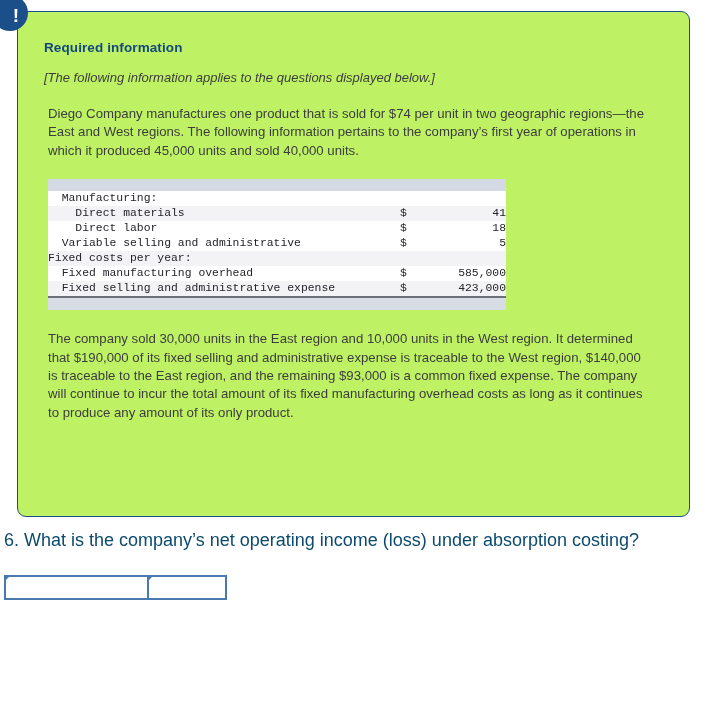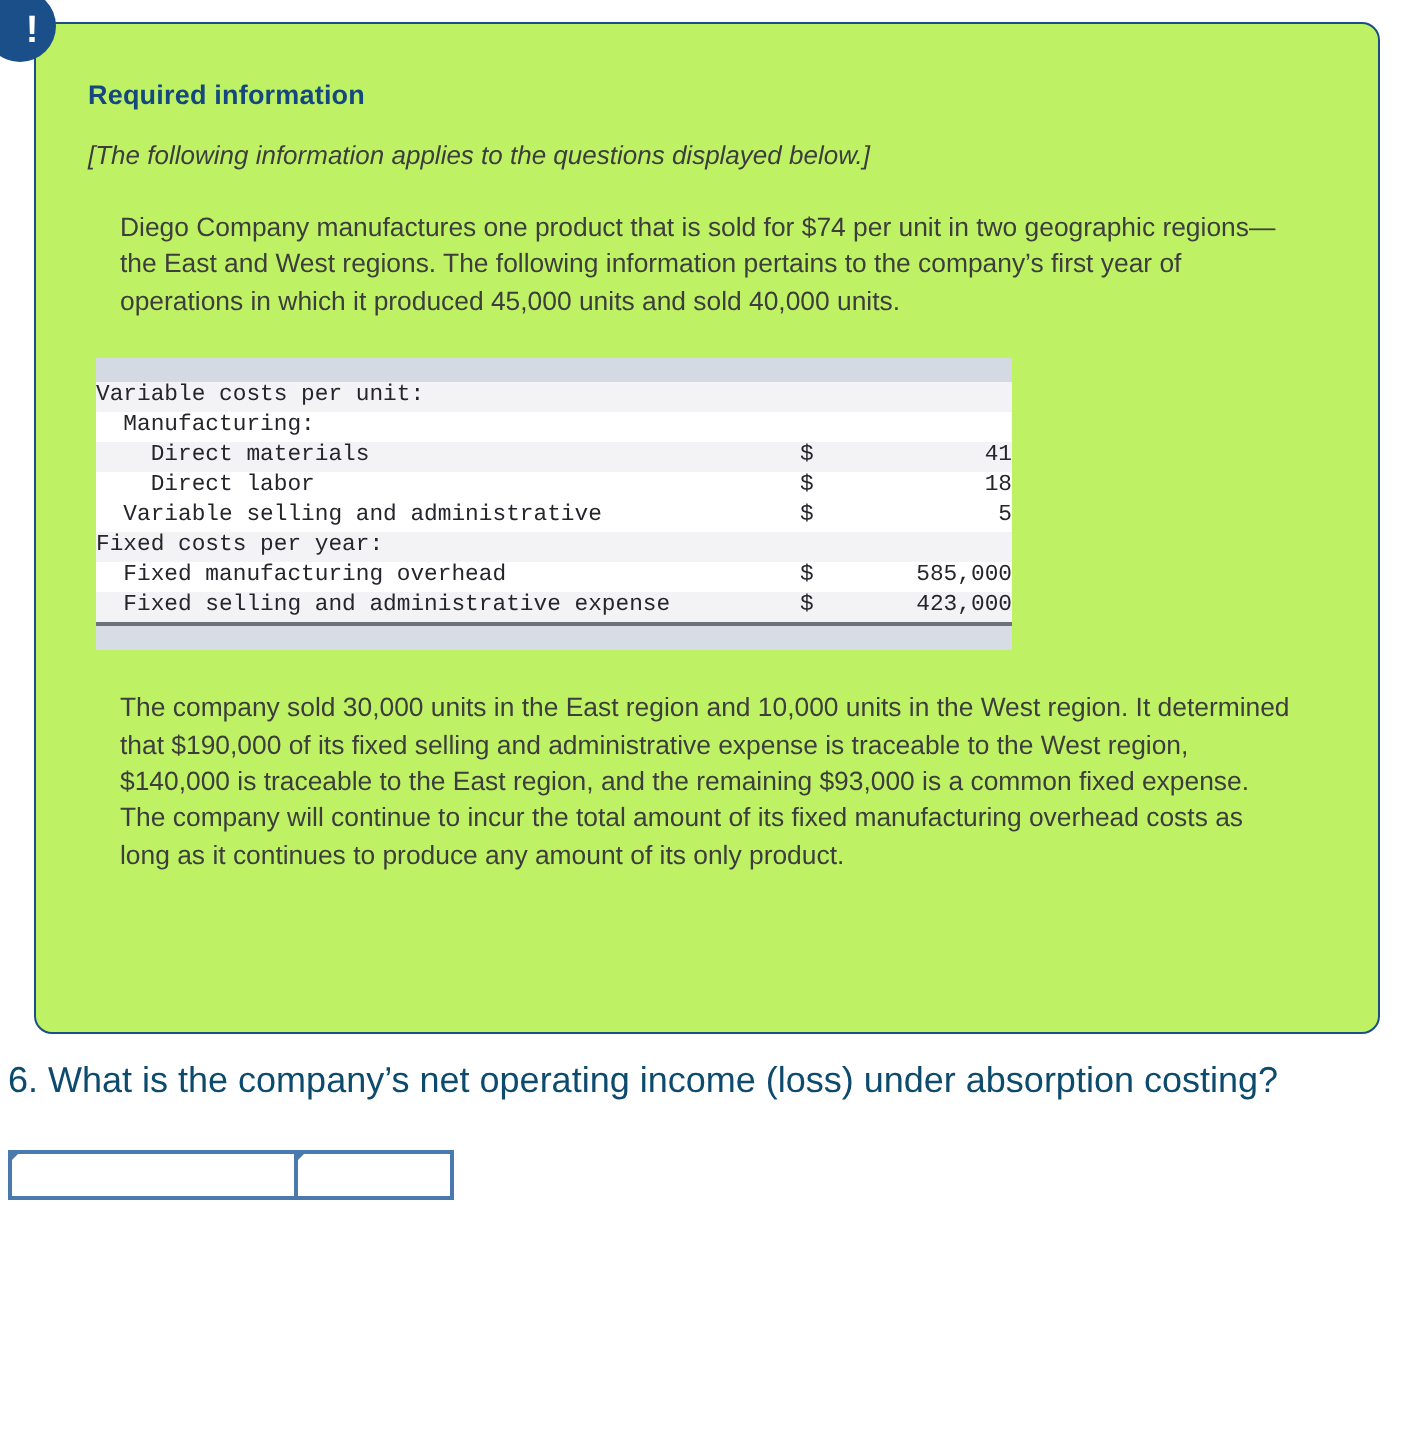--- a/index.html
+++ b/index.html
@@ -67,21 +67,21 @@
   #applies-note {
     font-style: italic;
     font-size: 13px;
     color: #3d3d3d;
     margin: 0 0 20px 0;
   }
   .body-para {
     font-size: 13.2px;
     line-height: 18.4px;
     color: #3d3d3d;
-    margin: 16px;
+    margin: 4px;
     max-width: 600px;
   }
   #intro-paragraph { margin-bottom: 19px; }
 
   
   #cost-table-wrap {
     width: 458px;
     margin: 0 0 0 4px;
     font-family: "Liberation Mono", "DejaVu Sans Mono", monospace;
     font-size: 11.4px;
@@ -169,25 +169,20 @@
     <div id="required-information-heading">Required information</div>
 
     <div id="applies-note">[The following information applies to the questions displayed below.]</div>
 
     <p id="intro-paragraph" class="body-para">Diego Company manufactures one product that is sold for $74 per unit in two geographic regions—the East and West regions. The following information pertains to the company’s first year of operations in which it produced 45,000 units and sold 40,000 units.</p>
 
     <div id="cost-table-wrap">
       <div class="tbl-topbar"></div>
       <table id="cost-table">
         <tbody id="cost-table-body">
-            <tr class="shade">
-              <td class="c-label">Variable costs per unit:</td>
-              <td class="c-cur"></td>
-              <td class="c-val"></td>
-            </tr>
             <tr class="plain">
               <td class="c-label">  Manufacturing:</td>
               <td class="c-cur"></td>
               <td class="c-val"></td>
             </tr>
             <tr class="shade">
               <td class="c-label">    Direct materials</td>
               <td class="c-cur">$</td>
               <td class="c-val">41</td>
             </tr>

